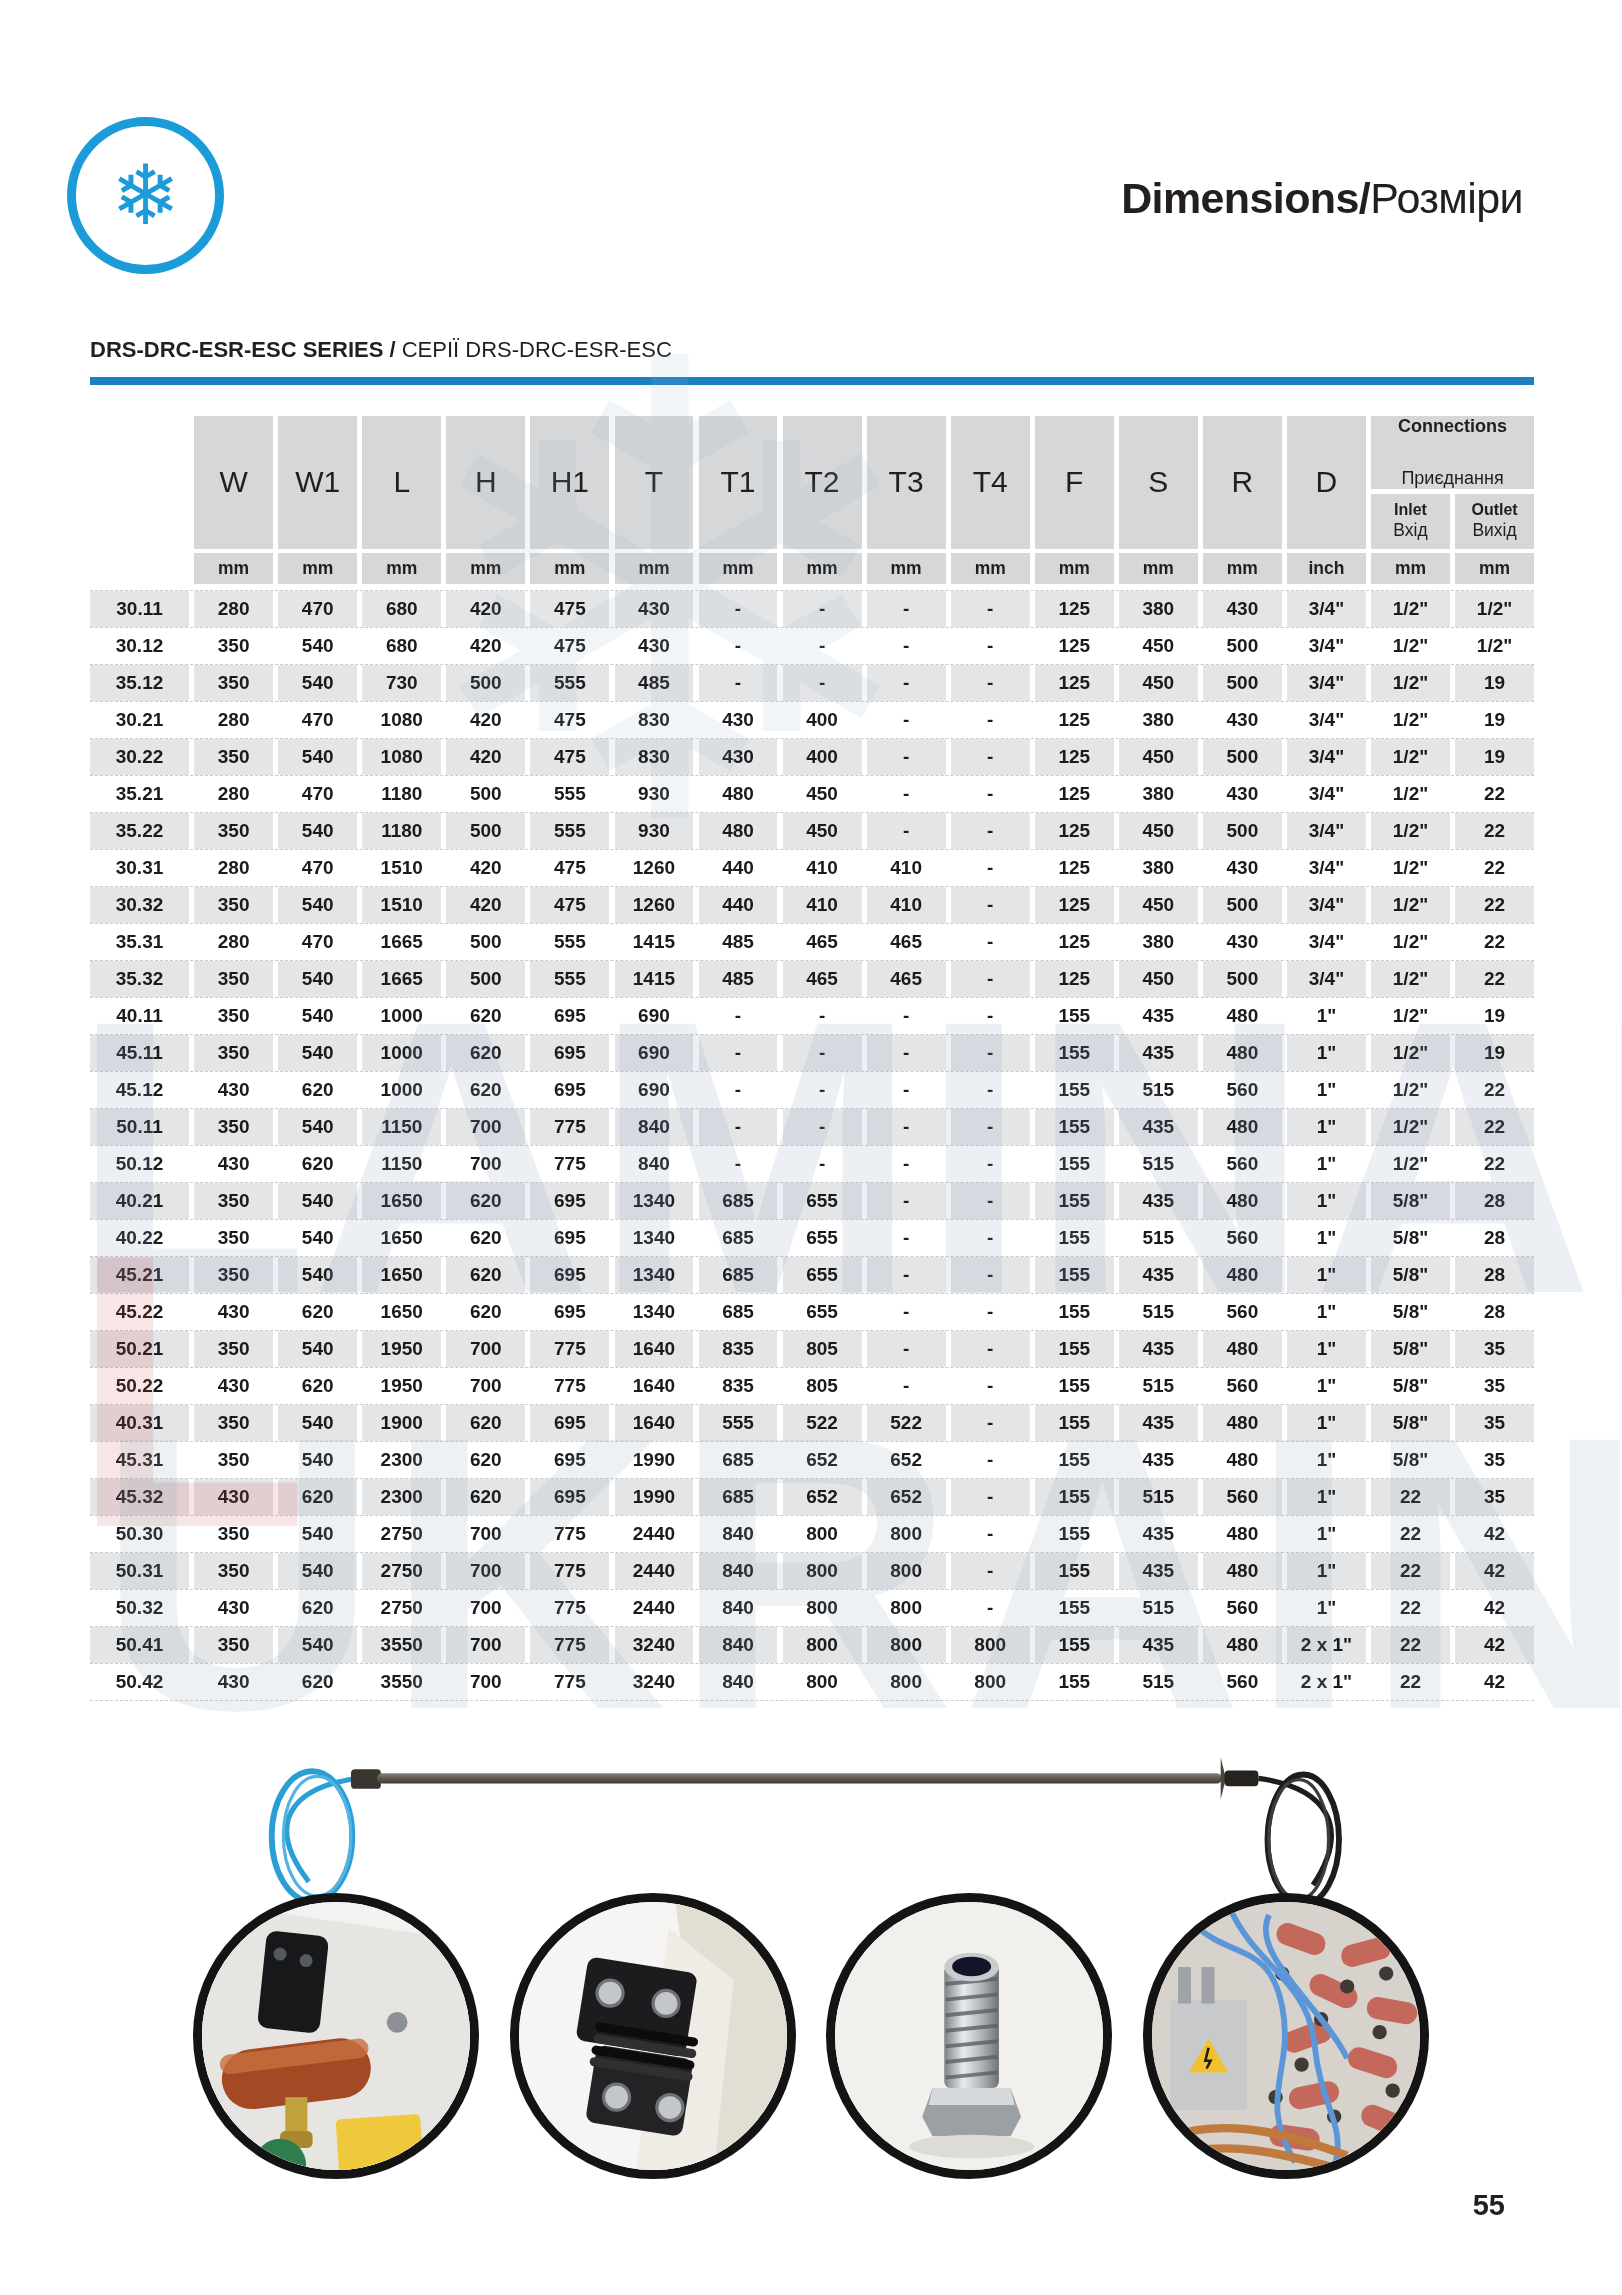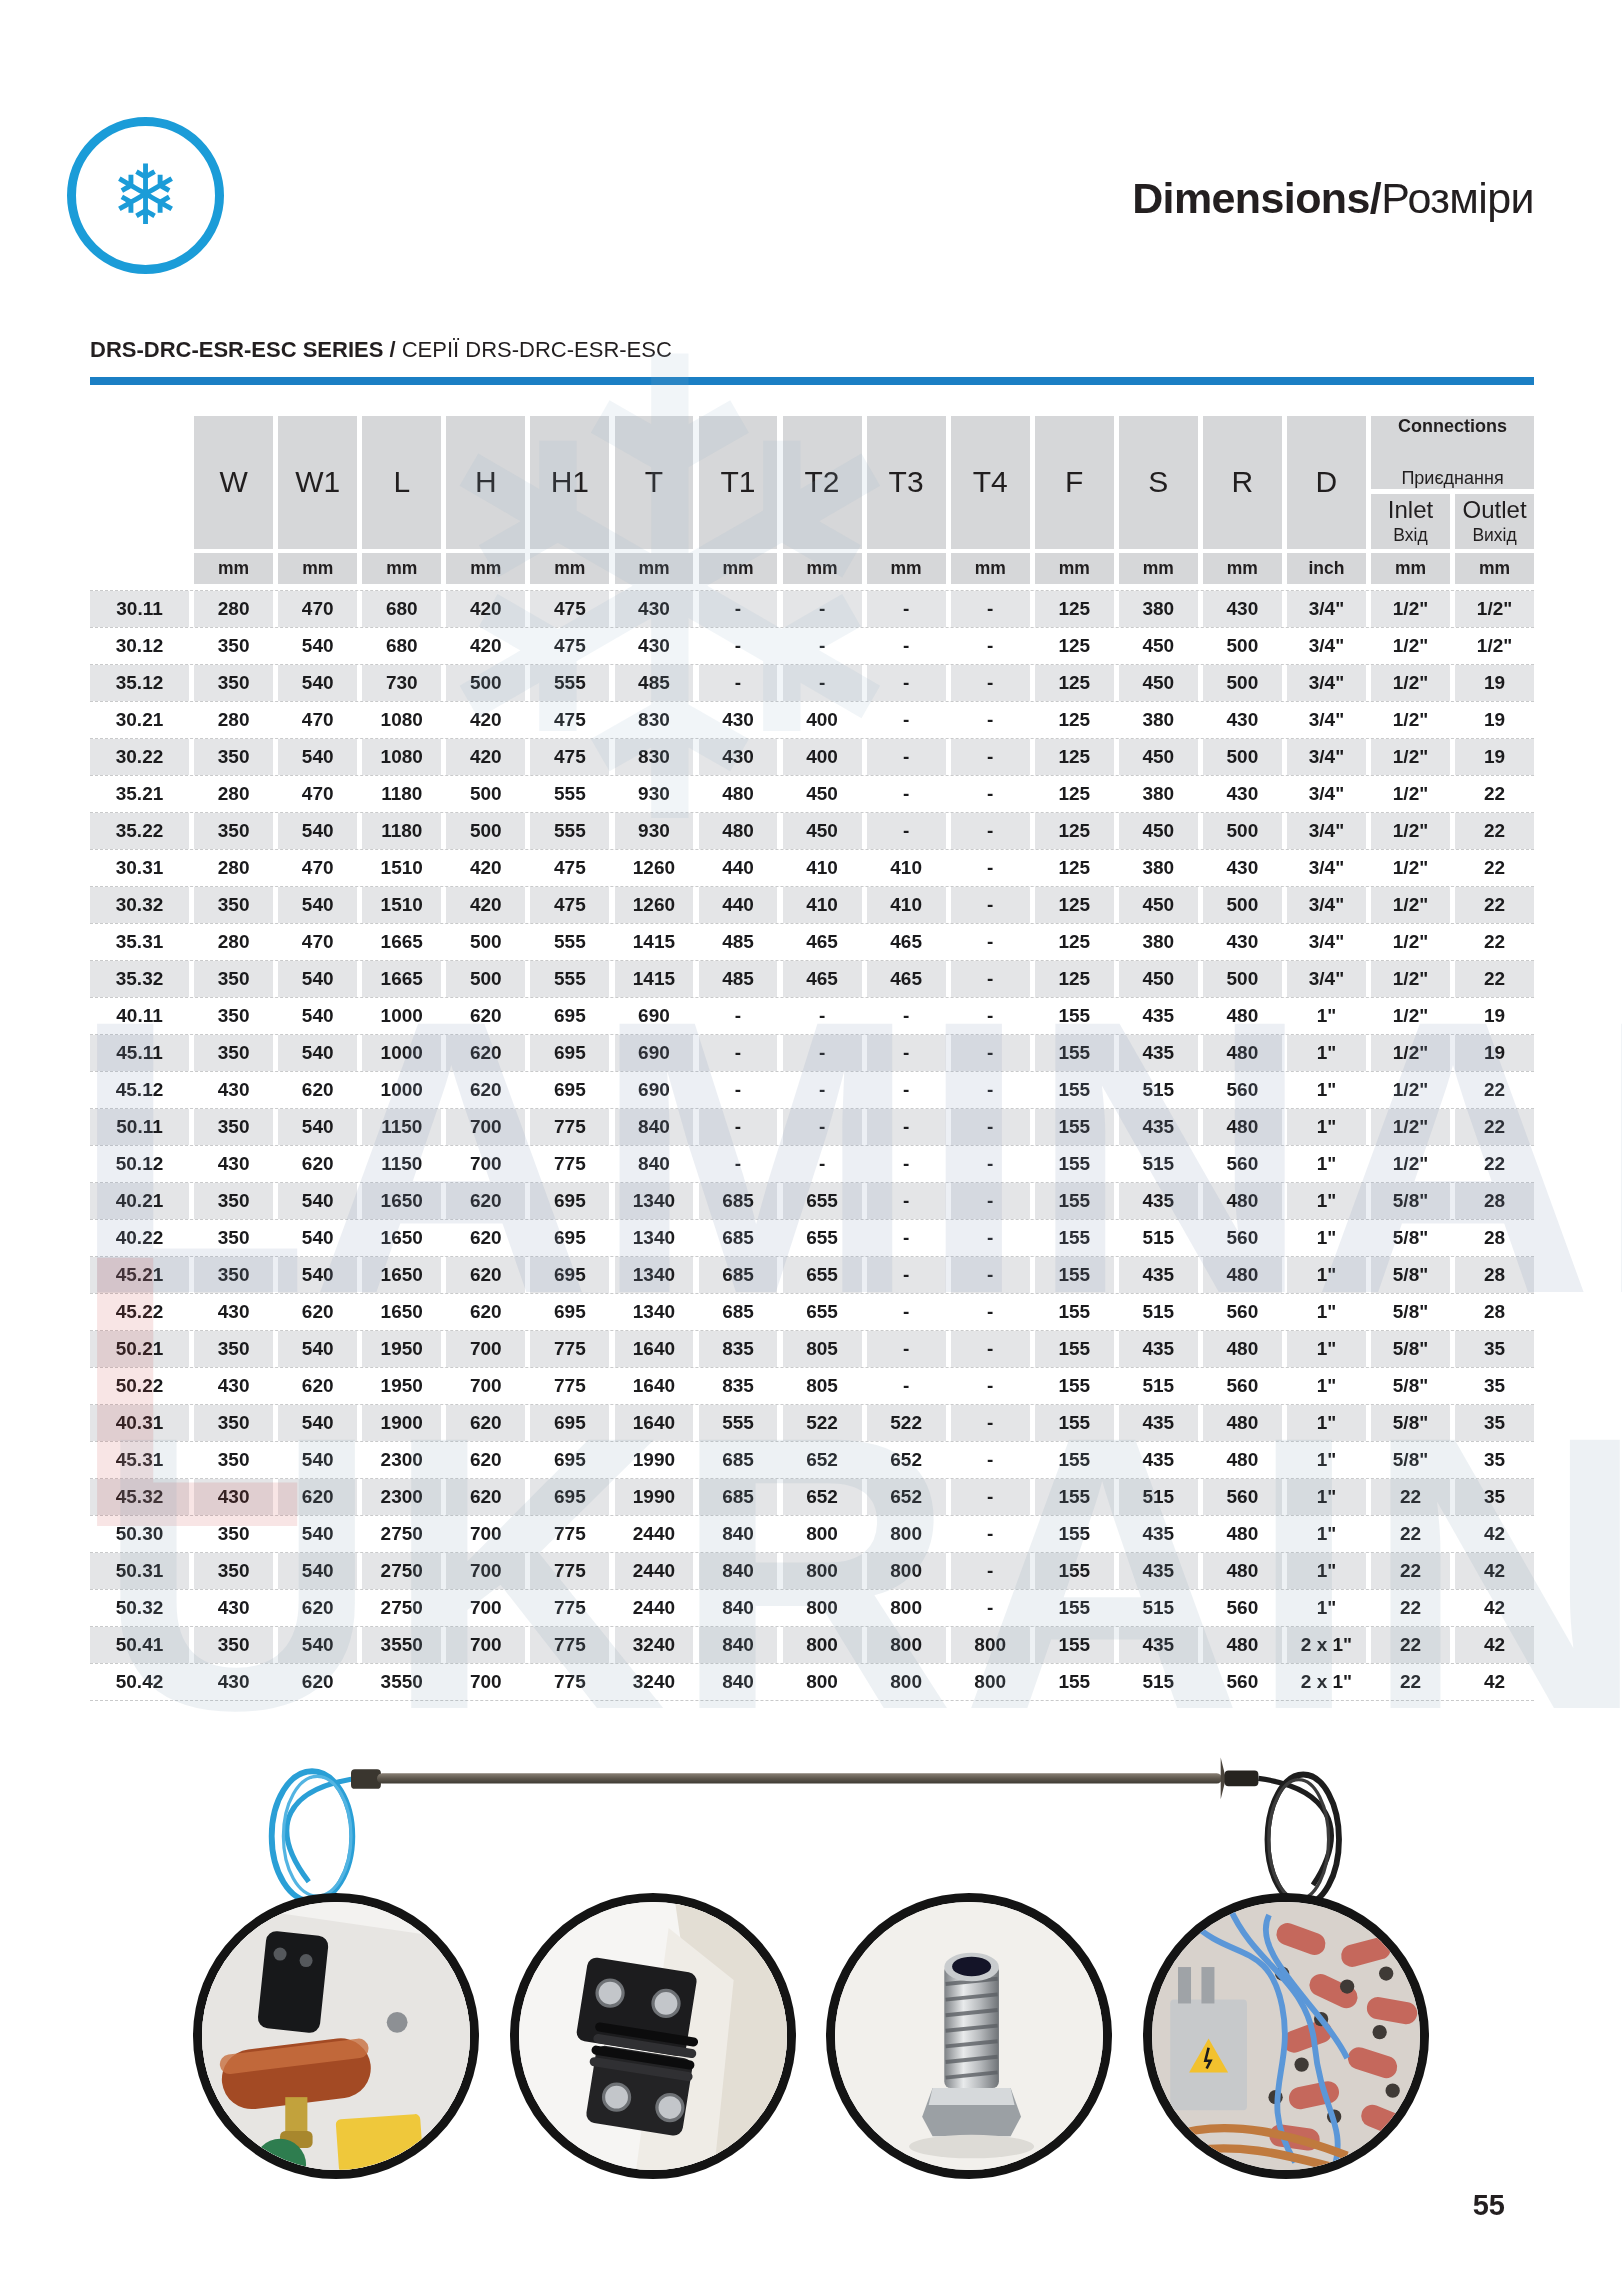--- a/index.html
+++ b/index.html
@@ -4,21 +4,21 @@
 <style>
   html,body{margin:0;padding:0;}
   body{width:1623px;height:2295px;background:#ffffff;font-family:"Liberation Sans",sans-serif;color:#211e1f;position:relative;overflow:hidden;}
   .page{position:absolute;inset:0;}
 
   
   .icon-circle{position:absolute;left:67px;top:117px;width:139px;height:139px;border:9.7px solid #1b9cd8;border-radius:50%;display:flex;align-items:center;justify-content:center;}
   .icon-circle .glyph{font-size:83px;color:#1b9cd8;line-height:1;}
 
   
-  .page-title{position:absolute;top:174px;right:89px;font-size:43px;letter-spacing:-0.6px;white-space:nowrap;}
+  .page-title{position:absolute;top:174px;right:100px;font-size:43px;letter-spacing:-0.6px;white-space:nowrap;}
   .page-title .b{font-weight:700;color:#231f20;}
   .page-title .r{font-weight:400;color:#231f20;}
 
   
   .series-line{position:absolute;left:90px;top:337px;font-size:22px;white-space:nowrap;}
   .series-line .b{font-weight:700;color:#231f20;}
   .series-line .r{font-weight:400;color:#231f20;}
   .blue-bar{position:absolute;left:90px;top:377px;width:1444px;height:7.8px;background:#1b7fc4;}
 
   
@@ -26,21 +26,21 @@
   .thead{display:grid;grid-template-columns:99px repeat(16,1fr);grid-template-rows:73px 55px 31px;column-gap:5.2px;row-gap:4.5px;}
   .hcell{background:#d6d7d9;display:flex;align-items:center;justify-content:center;text-align:center;}
   .hcell.type-cell{grid-column:1;grid-row:1 / span 3;flex-direction:column;}
   .type-en{font-weight:700;font-size:25px;}
   .type-uk{font-weight:400;font-size:23.4px;margin-top:3.9px;}
   .hcell.letter{font-size:30px;font-weight:400;}
   .hcell.conn{grid-column:16 / span 2;grid-row:1;flex-direction:column;gap:28px;}
   .conn-en{font-weight:700;font-size:18px;}
   .conn-uk{font-weight:400;font-size:18px;margin-top:2.6px;}
   .hcell.sub{flex-direction:column;}
-  .sub-en{font-weight:400;font-size:24px;}
+  .sub-en{font-weight:700;font-size:16px;}
   .sub-uk{font-weight:400;font-size:17.5px;margin-top:1.3px;}
   .hcell.unit{font-size:17.5px;font-weight:700;}
 
   .tbody{margin-top:5.8px;border-top:1.9px dashed #c9cacb;}
   .trow{display:grid;grid-template-columns:99px repeat(16,1fr);column-gap:5.2px;height:36px;border-bottom:1.9px dashed #c9cacb;align-items:stretch;}
   .dcell{display:flex;align-items:center;justify-content:center;font-weight:700;font-size:19px;color:#1b1b1d;}
   .trow.striped .dcell{background:#e4e5e7;}
   .trow.plain .dcell{background:transparent;}
 
   

